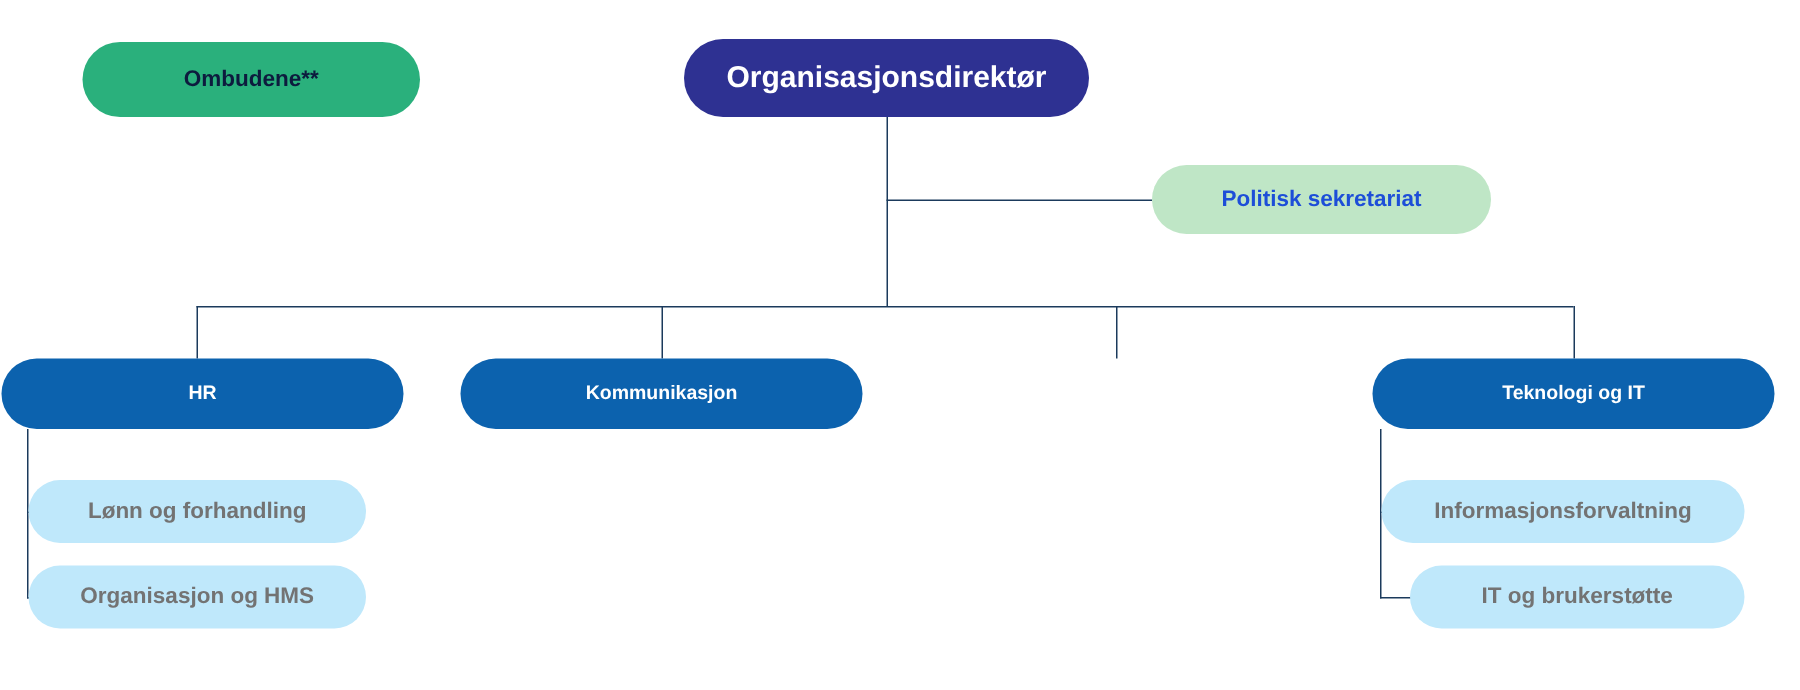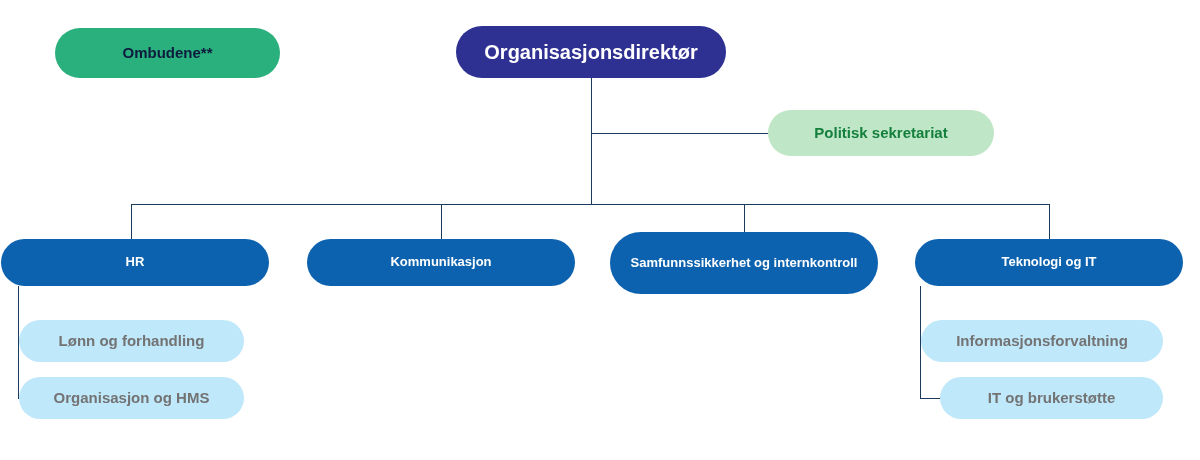--- a/index.html
+++ b/index.html
@@ -23,21 +23,21 @@
     justify-content: center;
     text-align: center;
     font-weight: bold;
     line-height: 1.15;
     border-radius: 999px;
     padding: 12px 10px;
     z-index: 2;
   }
   .node.top       { background: #2e3192; color: #ffffff; font-size: 20px; }
   .node.ombud     { background: #2ab07c; color: #0d1b3e; font-size: 15px; }
-  .node.polsek    { background: #bfe6c6; color: #15803d; font-size: 15px; }
+  .node.polsek    { background: #bfe6c6; color: #1d4ed8; font-size: 15px; }
   .node.dept      { background: #0c62ae; color: #ffffff; font-size: 13px; }
   .node.sub       { background: #bfe8fb; color: #737373; font-size: 15px; }
 
   .edge {
     position: absolute;
     background: #1b3a5c;
     z-index: 1;
   }
   .edge.h { height: 1px; }
   .edge.v { width: 1px; }
@@ -66,21 +66,20 @@
   <div class="node ombud" style="left:55px; top:28px; width:225px; height:50px;">Ombudene**</div>
 
   <div class="node top" style="left:456px; top:26px; width:270px; height:52px;">Organisasjonsdirektør</div>
 
   <div class="node polsek" style="left:768px; top:110px; width:226px; height:46px;">Politisk sekretariat</div>
 
   <div class="node dept" style="left:1px; top:239px; width:268px; height:47px;">HR</div>
 
   <div class="node dept" style="left:307px; top:239px; width:268px; height:47px;">Kommunikasjon</div>
 
-  <div class="node dept" style="left:610px; top:232px; width:268px; height:62px;">Samfunnssikkerhet og internkontroll</div>
 
   <div class="node dept" style="left:915px; top:239px; width:268px; height:47px;">Teknologi og IT</div>
 
   <div class="node sub" style="left:19px; top:320px; width:225px; height:42px;">Lønn og forhandling</div>
 
   <div class="node sub" style="left:19px; top:377px; width:225px; height:42px;">Organisasjon og HMS</div>
 
   <div class="node sub" style="left:921px; top:320px; width:242px; height:42px;">Informasjonsforvaltning</div>
 
   <div class="node sub" style="left:940px; top:377px; width:223px; height:42px;">IT og brukerstøtte</div>

